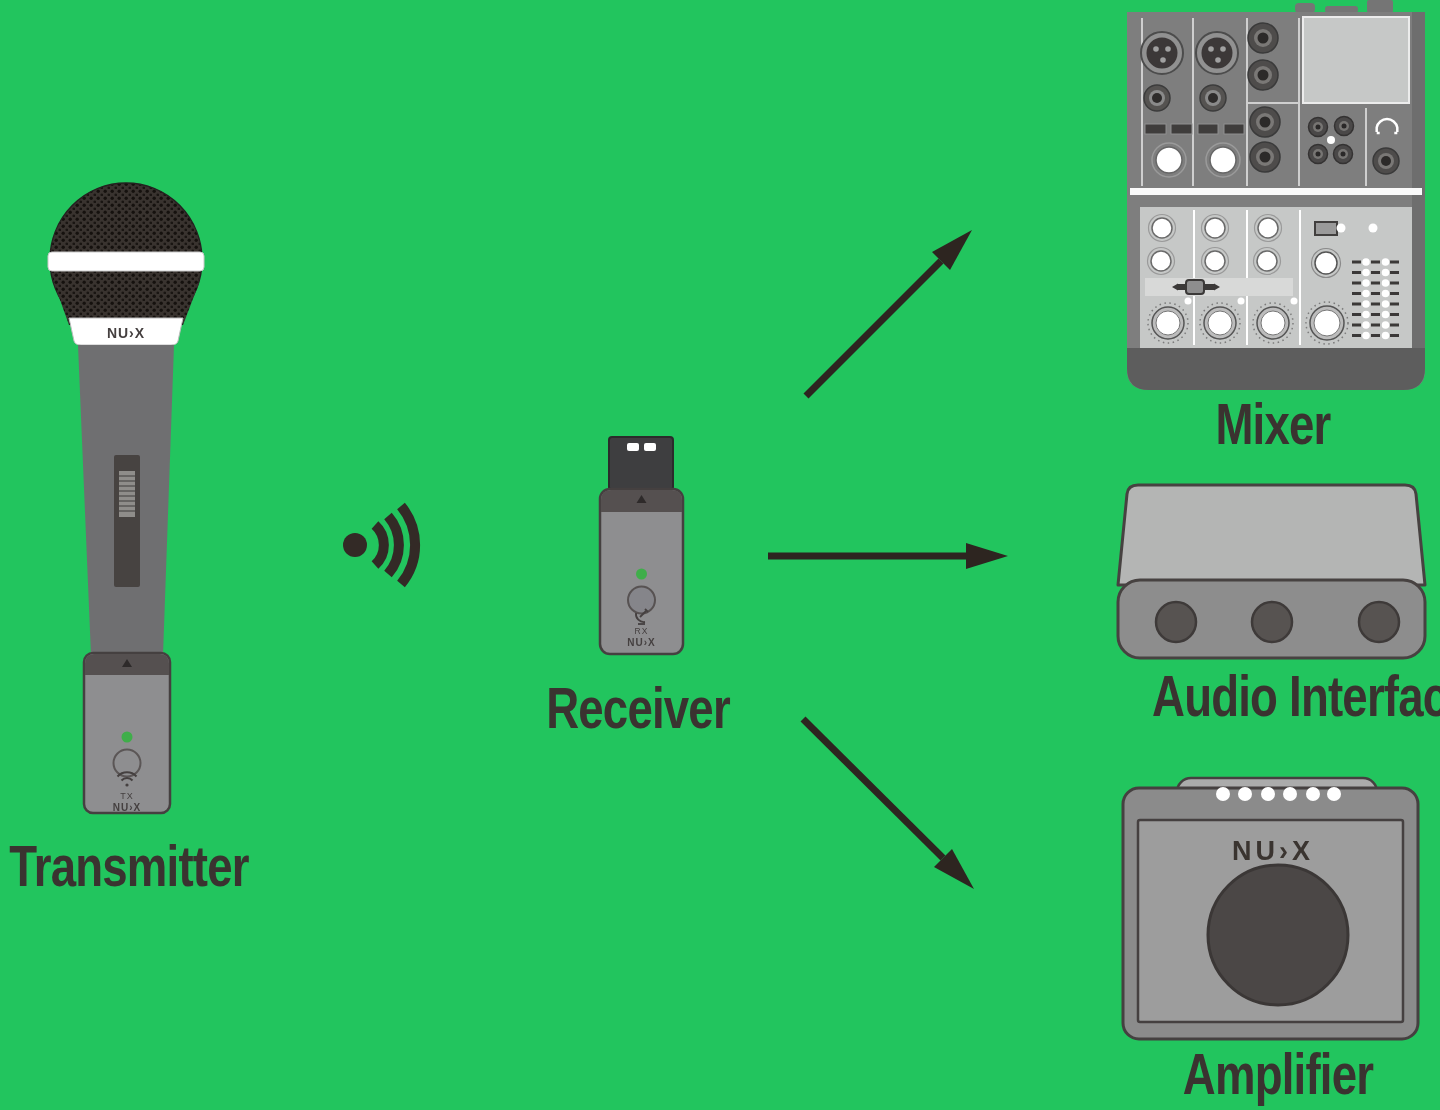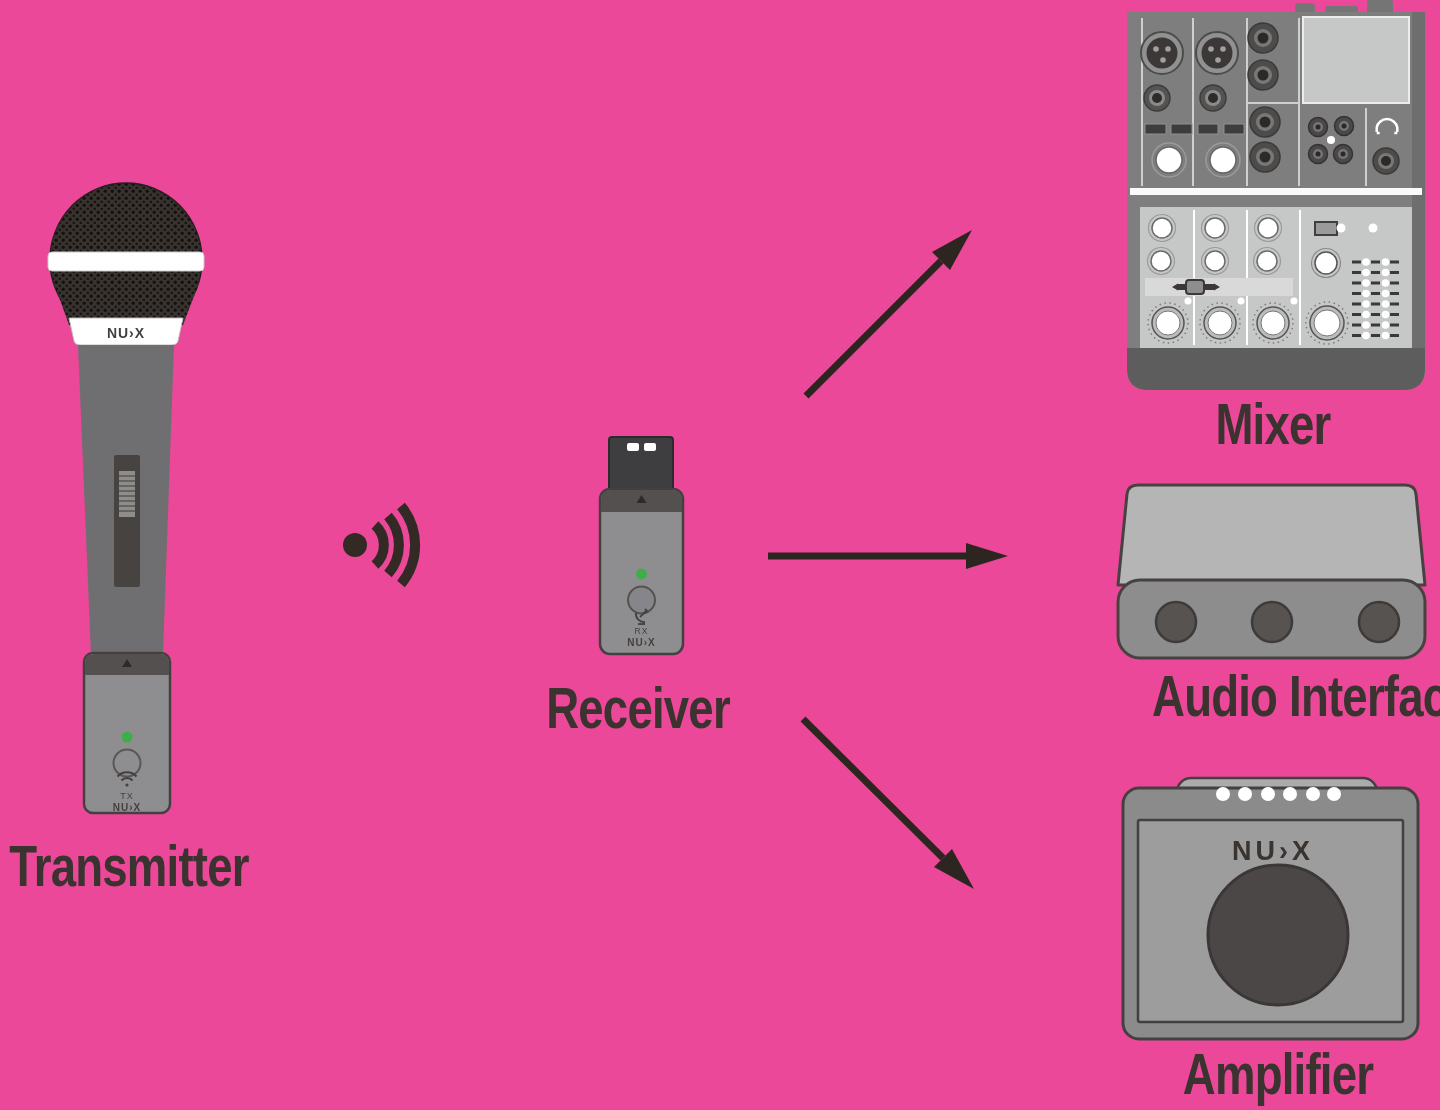--- a/index.html
+++ b/index.html
@@ -1,16 +1,16 @@
 <!DOCTYPE html>
 <html><head>
 <meta charset="utf-8">
 <style>
   html,body{margin:0;padding:0;background:#000;}
-  #stage{position:relative;width:1440px;height:1110px;background:#ec4899;overflow:hidden;
+  #stage{position:relative;width:1440px;height:1110px;background:#22c55e;overflow:hidden;
          font-family:"Liberation Sans",sans-serif;}
   .figure{position:absolute;}
   .device-label{position:absolute;width:300px;text-align:center;
     font-family:"Liberation Sans",sans-serif;font-weight:700;font-size:57px;
     color:#3a3330;letter-spacing:-1px;transform:scaleX(0.8);transform-origin:center;
     white-space:nowrap;line-height:1;}
   svg text{font-family:"Liberation Sans",sans-serif;}
   .svg-logo{font-weight:700;letter-spacing:1px;fill:#454040;}
   .amp-logo-text{font-weight:700;letter-spacing:4px;fill:#3a3430;font-size:27px;}
 </style>

